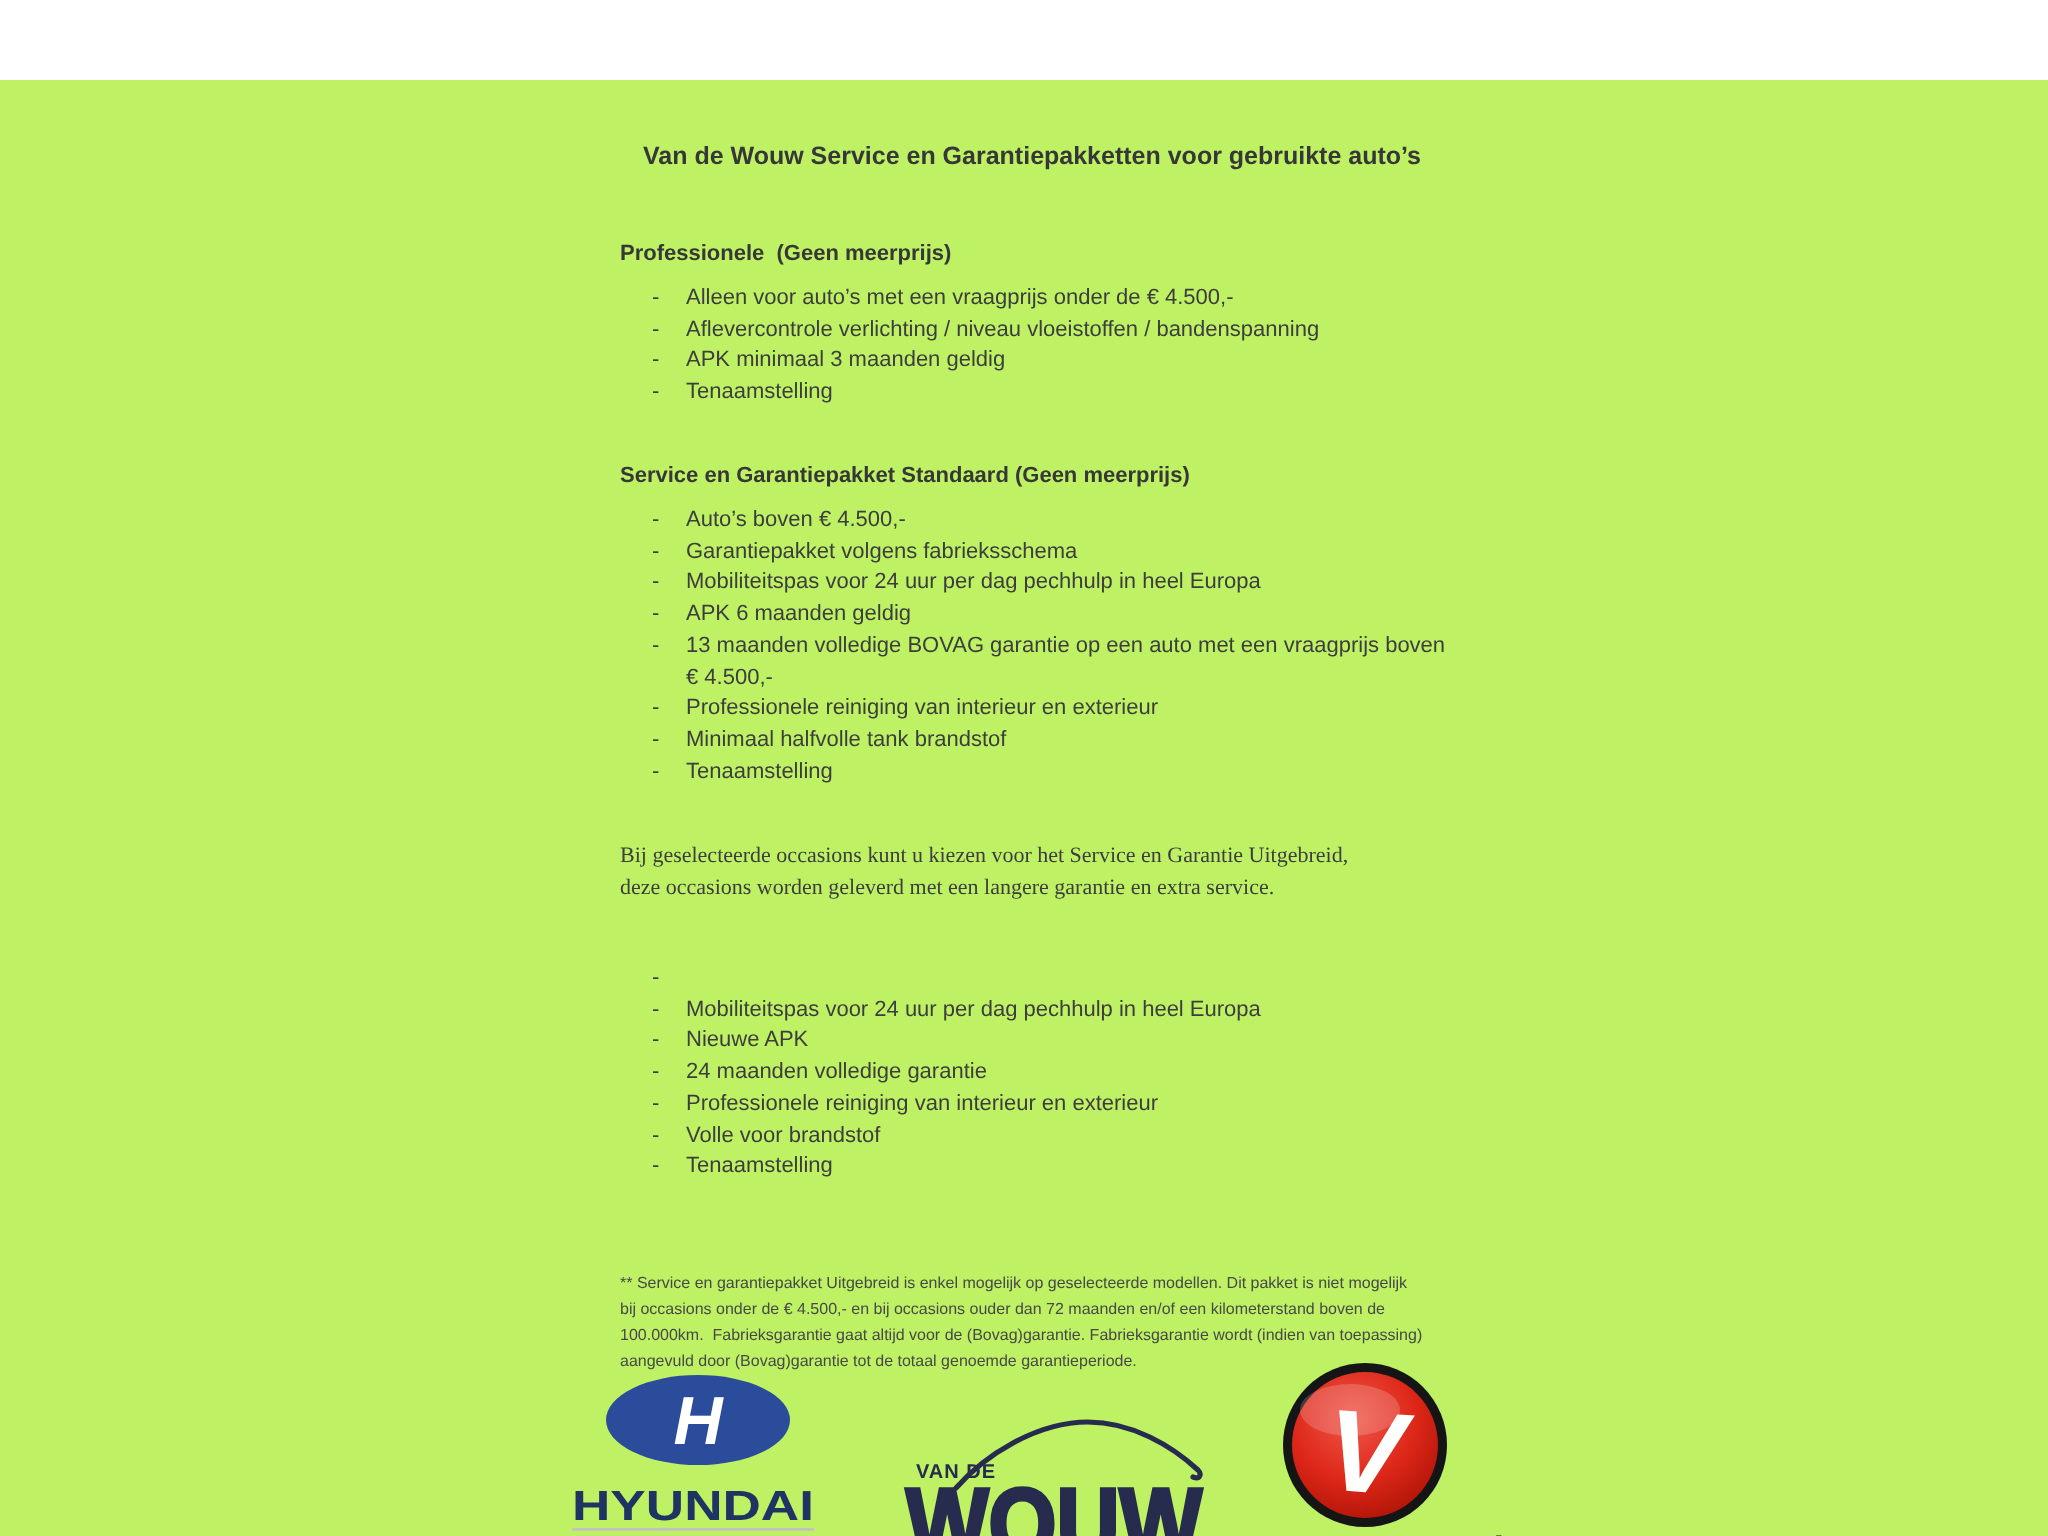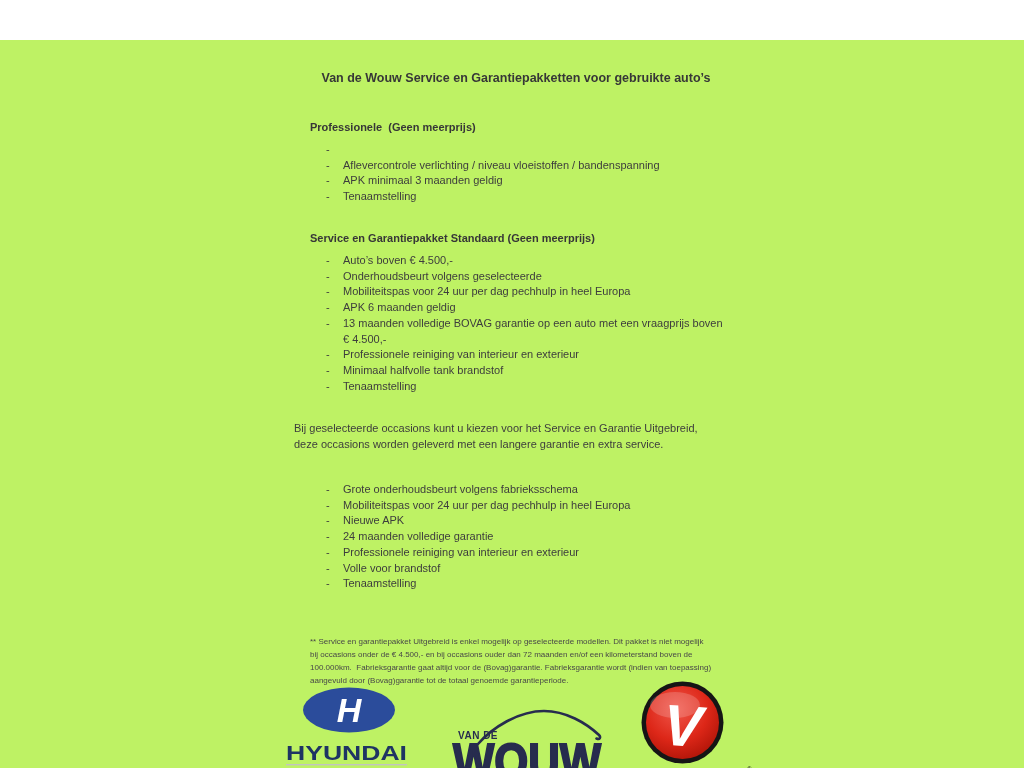--- a/index.html
+++ b/index.html
@@ -27,22 +27,22 @@
     line-height: 16px; white-space: pre-wrap;
   }
   .pricenote { margin-left: 25px; font-weight: bold; }
 
   .blist { margin: 7px 0 0 16px; padding: 0; list-style: none; }
   .bi { display: flex; align-items: flex-start; font-size: 11px; color: #3d3d3d; line-height: 15.7px; }
   .dash { flex: 0 0 17px; width: 17px; }
   .btext { white-space: pre-wrap; }
 
   .intro {
-    position: absolute; left: 294px; top: 381px; width: 420px; margin: 0;
-    font-size: 11px; color: #3d3d3d; line-height: 15.7px; white-space: pre-wrap;
+    position: absolute; left: 310px; top: 381px; width: 420px; margin: 0;
+    font-size: 11px; color: #3d3d3d; line-height: 15.7px; white-space: pre-wrap; font-family: Liberation Serif, serif;
   }
 
   .footnote {
     position: absolute; left: 310px; top: 596px; width: 420px; margin: 0;
     font-size: 8px; color: #484848; line-height: 12.9px; white-space: pre-wrap;
   }
 
   .logo { position: absolute; }
   .logo-hyundai { left: 285px; top: 645px; }
   .logo-wouw { left: 448px; top: 660px; }
@@ -55,20 +55,21 @@
 <div class="page">
 
   <div class="title">Van de Wouw Service en Garantiepakketten voor gebruikte auto’s</div>
 
   <section class="sec sec1">
     <h2 class="h">Professionele  (Geen meerprijs)</h2>
     <ul class="blist">
 
         <li class="bi">
           <span class="dash">-</span>
+          <span class="btext">Alleen voor auto’s met een vraagprijs onder de € 4.500,-</span>
         </li>
 
         <li class="bi">
           <span class="dash">-</span>
           <span class="btext">Aflevercontrole verlichting / niveau vloeistoffen / bandenspanning</span>
         </li>
 
         <li class="bi">
           <span class="dash">-</span>
           <span class="btext">APK minimaal 3 maanden geldig</span>
@@ -85,21 +86,21 @@
     <h2 class="h">Service en Garantiepakket Standaard (Geen meerprijs)</h2>
     <ul class="blist">
 
         <li class="bi">
           <span class="dash">-</span>
           <span class="btext">Auto’s boven € 4.500,-</span>
         </li>
 
         <li class="bi">
           <span class="dash">-</span>
-          <span class="btext">Onderhoudsbeurt volgens geselecteerde</span>
+          <span class="btext">Garantiepakket volgens fabrieksschema</span>
         </li>
 
         <li class="bi">
           <span class="dash">-</span>
           <span class="btext">Mobiliteitspas voor 24 uur per dag pechhulp in heel Europa</span>
         </li>
 
         <li class="bi">
           <span class="dash">-</span>
           <span class="btext">APK 6 maanden geldig</span>
@@ -129,21 +130,20 @@
   </section>
 
   <p class="intro">Bij geselecteerde occasions kunt u kiezen voor het Service en Garantie Uitgebreid,
 deze occasions worden geleverd met een langere garantie en extra service.</p>
 
   <section class="sec sec3">
     <ul class="blist">
 
         <li class="bi">
           <span class="dash">-</span>
-          <span class="btext">Grote onderhoudsbeurt volgens fabrieksschema</span>
         </li>
 
         <li class="bi">
           <span class="dash">-</span>
           <span class="btext">Mobiliteitspas voor 24 uur per dag pechhulp in heel Europa</span>
         </li>
 
         <li class="bi">
           <span class="dash">-</span>
           <span class="btext">Nieuwe APK</span>

